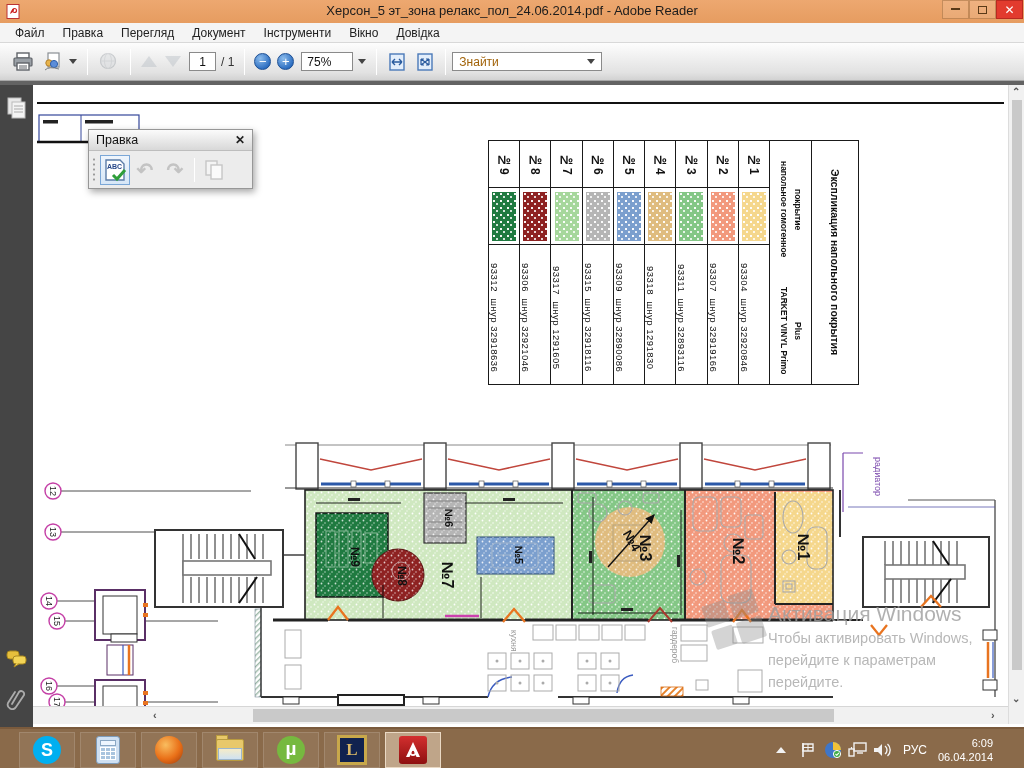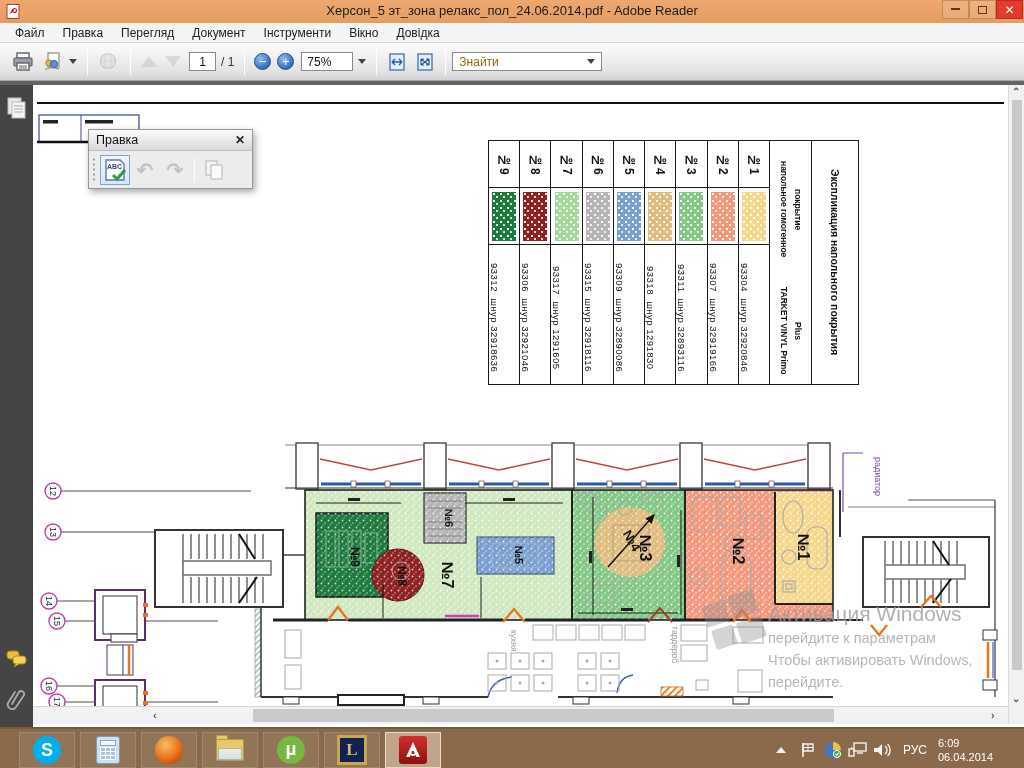--- a/index.html
+++ b/index.html
@@ -129,21 +129,21 @@
     font-weight:bold; text-align:center; line-height:26px; }
   .lol { width:30px; height:30px; background:#10224f; border:3px solid #c8a84b; color:#d9b867;
     font-family:"Liberation Serif", serif; font-size:17px; font-weight:bold; text-align:center; line-height:24px; }
   .adobe { width:28px; height:28px; border-radius:3px; background:linear-gradient(#d32f2f,#8e1010);
     color:#fff; display:flex; align-items:center; justify-content:center; }
   
   .tray { position:absolute; top:0; height:41px; display:flex; align-items:center; color:#fff; }
   .tri-up { width:0; height:0; border-left:5px solid transparent; border-right:5px solid transparent;
     border-bottom:6px solid #f2f2f2; }
   .traytxt { font-size:12px; color:#ffffff; }
-  .clock { text-align:left; font-size:11px; line-height:14px; color:#fff; }
+  .clock { text-align:right; font-size:11px; line-height:14px; color:#fff; }
 </style>
 </head>
 <body>
 
 <div id="titlebar" class="abs">
   <svg id="pdfico" class="abs" viewBox="0 0 15 15">
     <rect x="1" y="0.5" width="12" height="14" fill="#fff" stroke="#b33" stroke-width="1"></rect>
     <path d="M4 10 C5 6 7 4 8 5 C9 6 6 9 4 10 Z" fill="#c22"></path>
     <circle cx="8.5" cy="6.5" r="2" fill="none" stroke="#c22" stroke-width="1.2"></circle>
   </svg>
@@ -683,22 +683,22 @@
     <div class="lg-product">
       <span>напольное гомогенное покрытие</span>
         <span>TARKET VINYL Primo Plus</span>
     </div>
     <div class="lg-title">Экспликация напольного покрытия</div>
   </div>
 
   
   <div id="watermark">
     <div class="wm-title">Активация Windows</div>
+    <div class="wm-line">Чтобы активировать Windows,</div>
     <div class="wm-line">перейдите к параметрам</div>
-    <div class="wm-line">Чтобы активировать Windows,</div>
     <div class="wm-line">перейдите.</div>
   </div>
 </div>
 
 <div id="editpanel" class="abs">
   <div class="ephead">
     <span class="eptitle">Правка</span>
     <span class="epclose">✕</span>
   </div>
   <div class="epbody">

